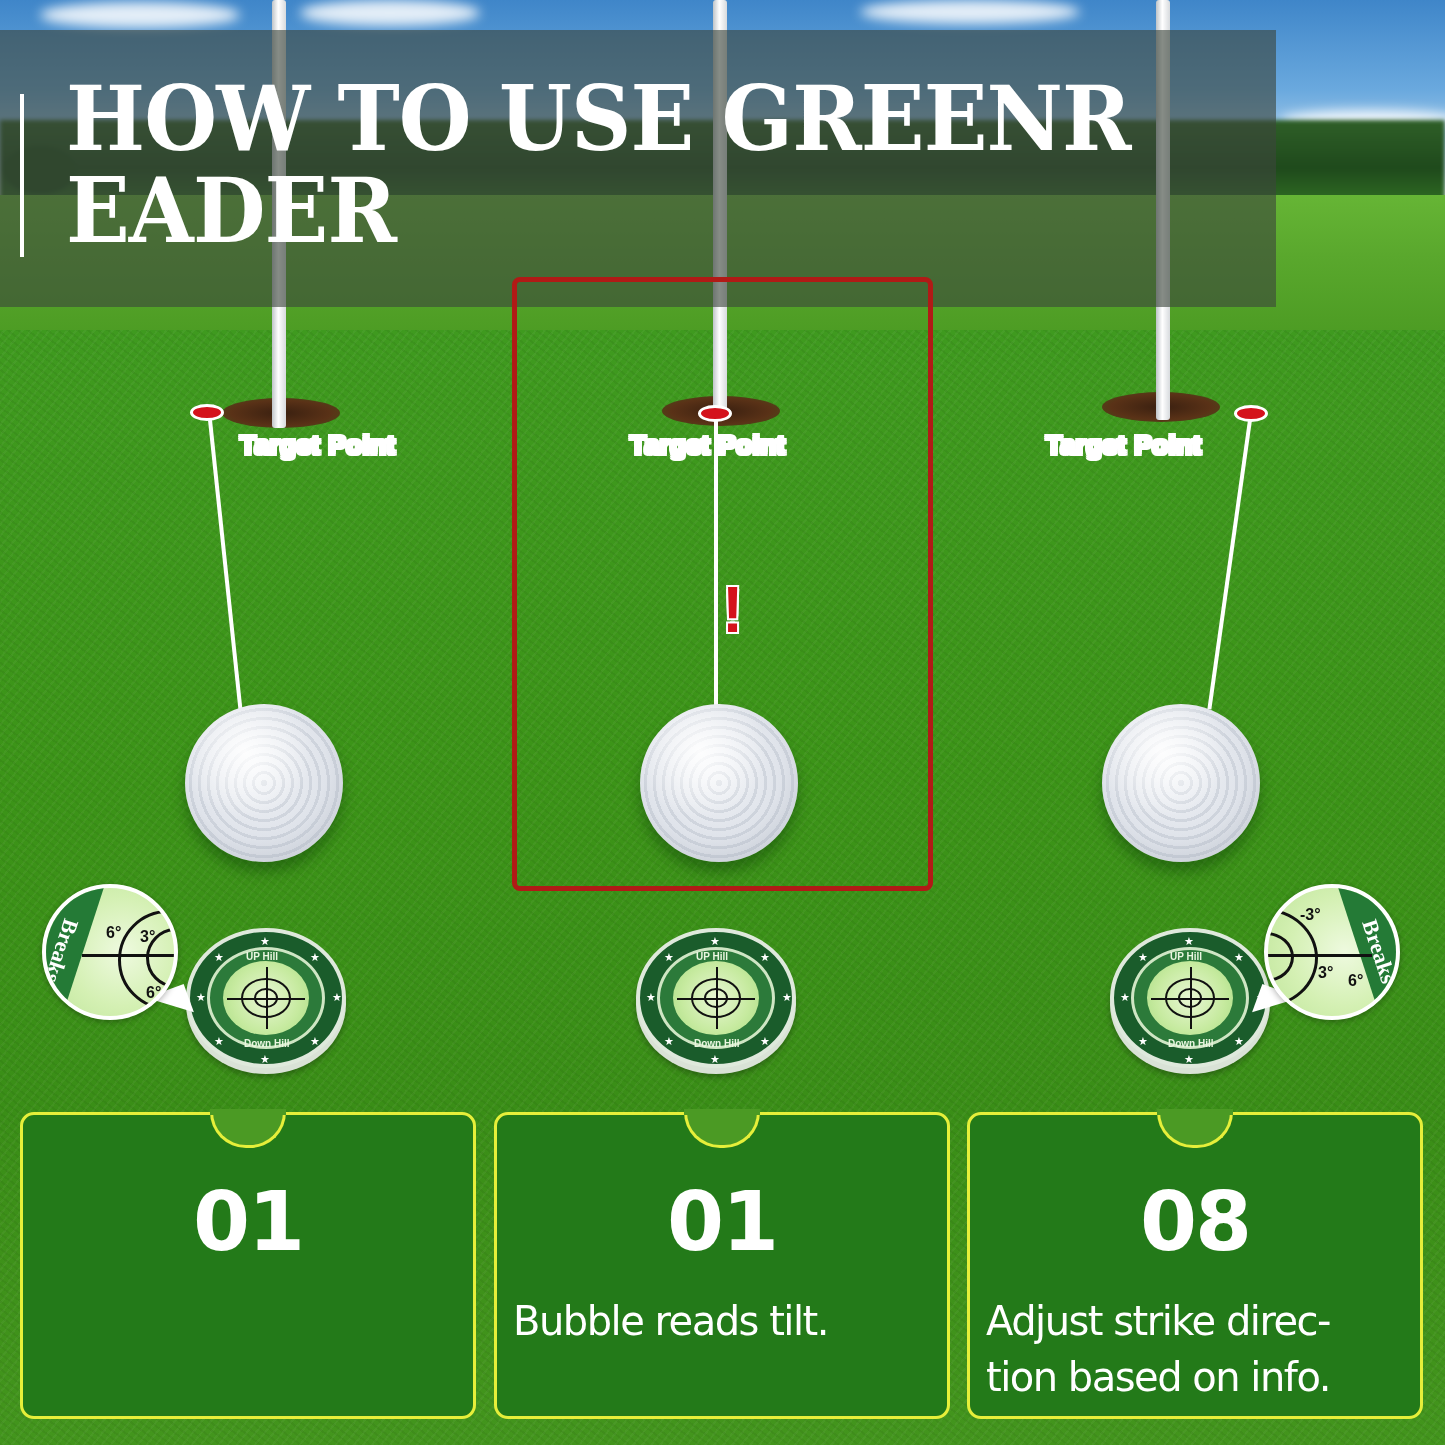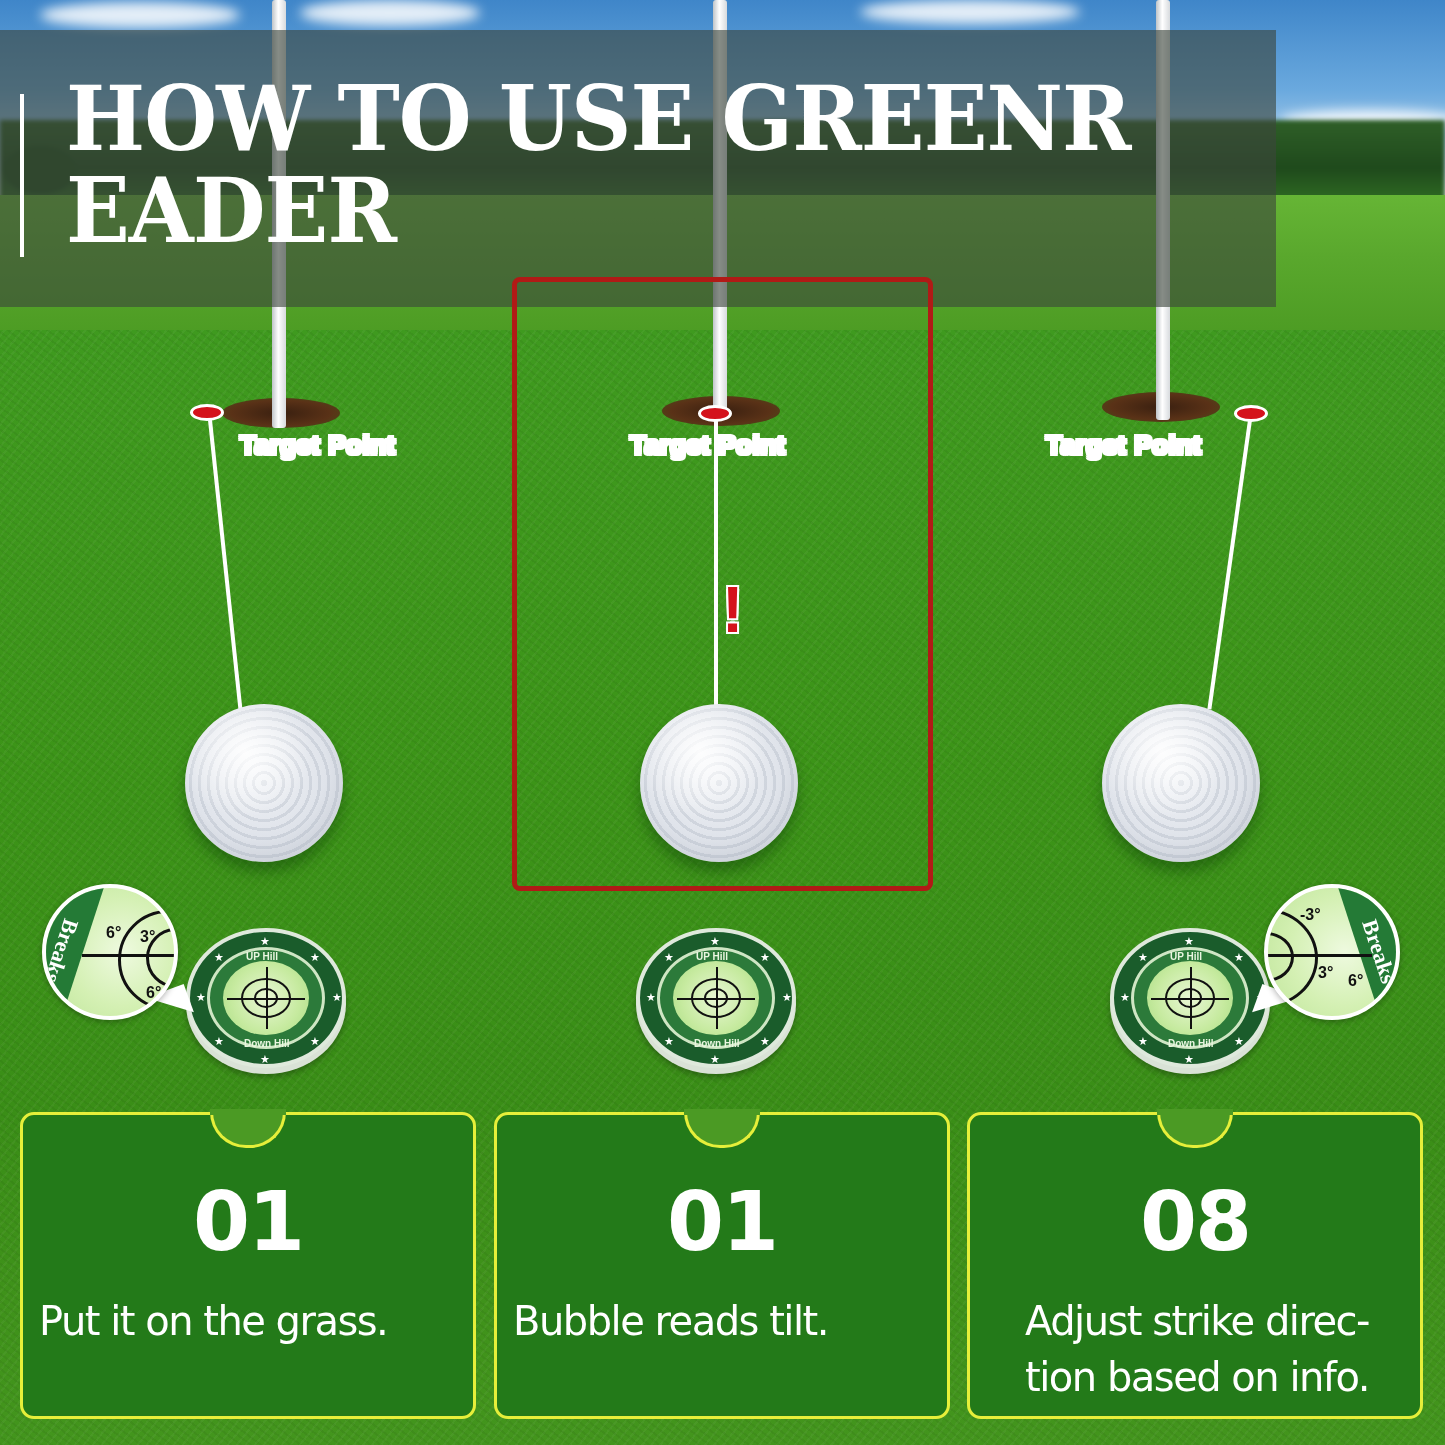--- a/index.html
+++ b/index.html
@@ -215,27 +215,26 @@
   <div class="arc" style="left:-60px;top:20px;width:110px;height:100px;"></div>
   <div class="arc" style="left:-30px;top:44px;width:56px;height:50px;"></div>
   <span class="tick" style="left:32px;top:18px;">-3°</span>
   <span class="tick" style="left:50px;top:76px;">3°</span>
   <span class="tick" style="left:80px;top:84px;">6°</span>
 </div>
 
 <div class="card" style="left:20px;">
   <div class="notch"></div>
   <div class="num">01</div>
-  <div class="desc">Put it on the grass.</div>
 </div>
 
 <div class="card" style="left:494px;">
   <div class="notch"></div>
   <div class="num">01</div>
   <div class="desc">Bubble reads tilt.</div>
 </div>
 
 <div class="card" style="left:967px;">
   <div class="notch"></div>
   <div class="num">08</div>
-  <div class="desc" style="white-space:pre-line;text-align:center;">Adjust strike direc-
+  <div class="desc" style="white-space:pre-line;">Adjust strike direc-
 tion based on info.</div>
 </div>
 
 </body></html>

